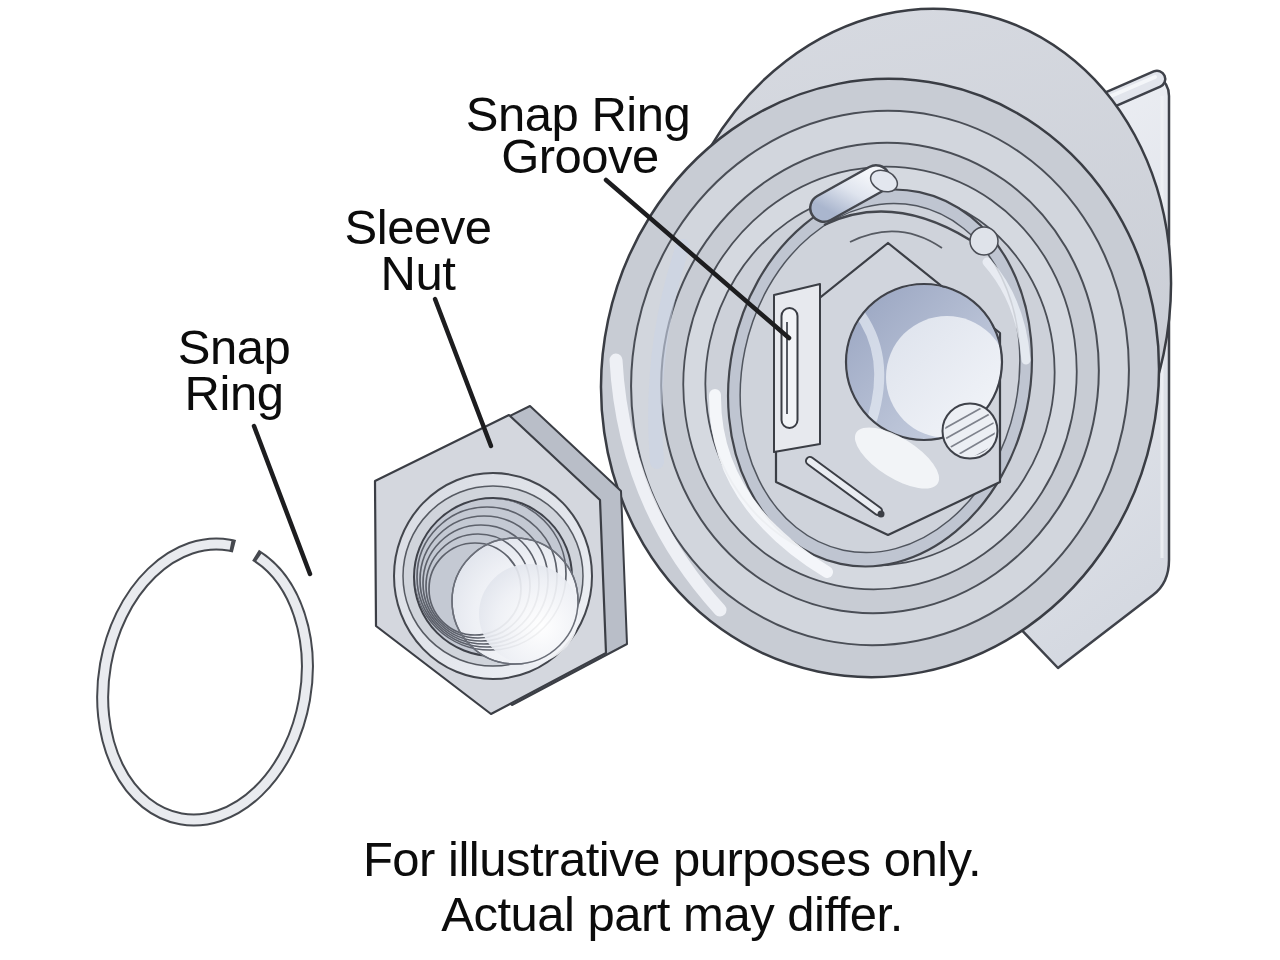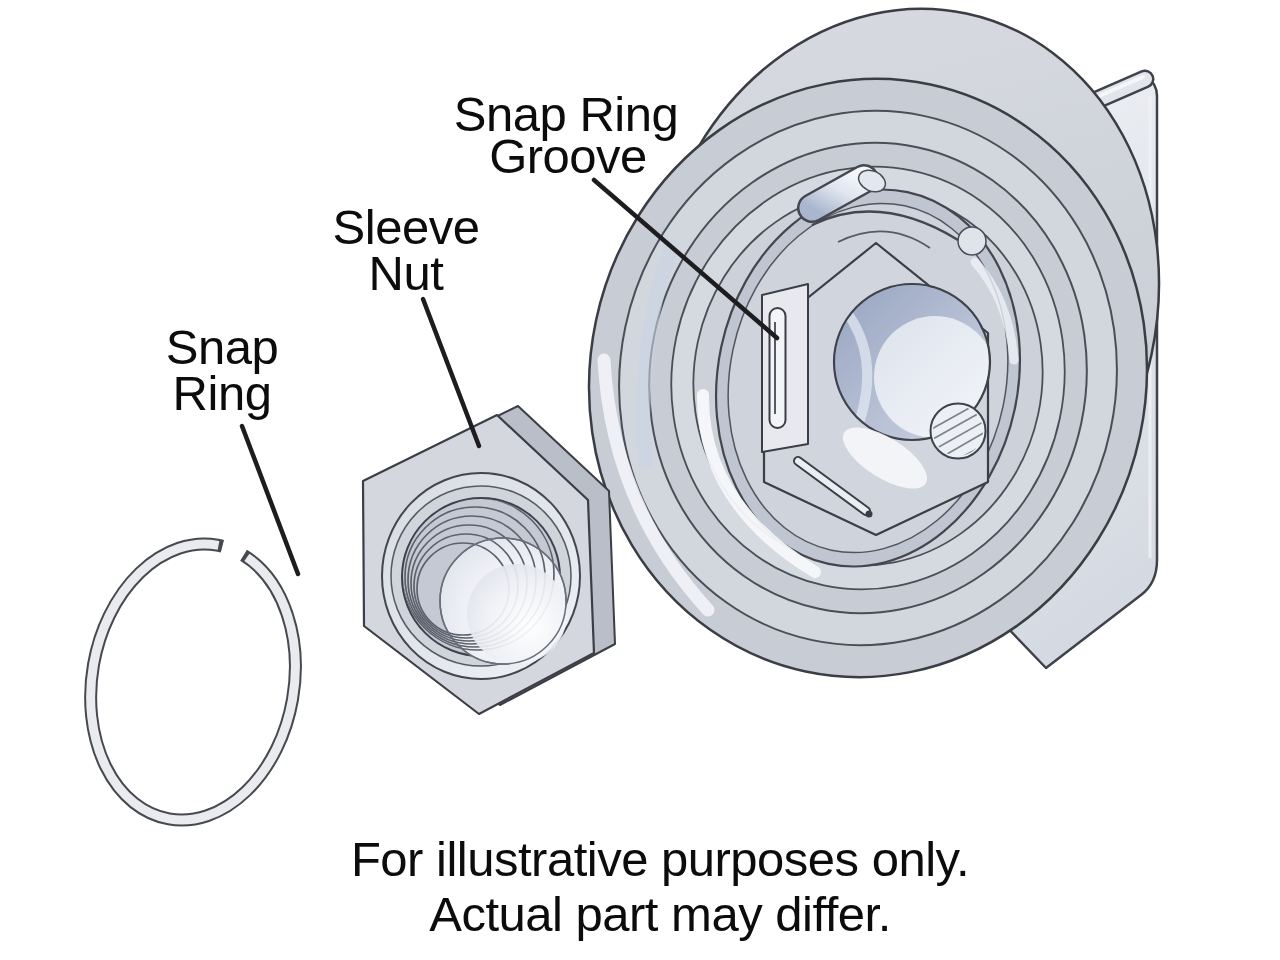--- a/index.html
+++ b/index.html
@@ -3,21 +3,21 @@
 <meta charset="utf-8">
 <style>
   :root{
     --outline:#3f424a;
     --text:#0c0c0c;
     --bg:#ffffff;
   }
   html,body{margin:0;padding:0;background:var(--bg);}
   .canvas{
     position:relative;width:1162px;height:960px;background:var(--bg);
-    font-family:"Liberation Sans", sans-serif;overflow:hidden;
+    font-family:"Liberation Sans", sans-serif;overflow:hidden;margin-left:12px;
   }
   svg text{
     font-family:"Liberation Sans", sans-serif;
     fill:var(--text);
     letter-spacing:-0.5px;
   }
   .lbl{font-size:49px;}
   .cap{font-size:49px;}
 </style>
 </head>

